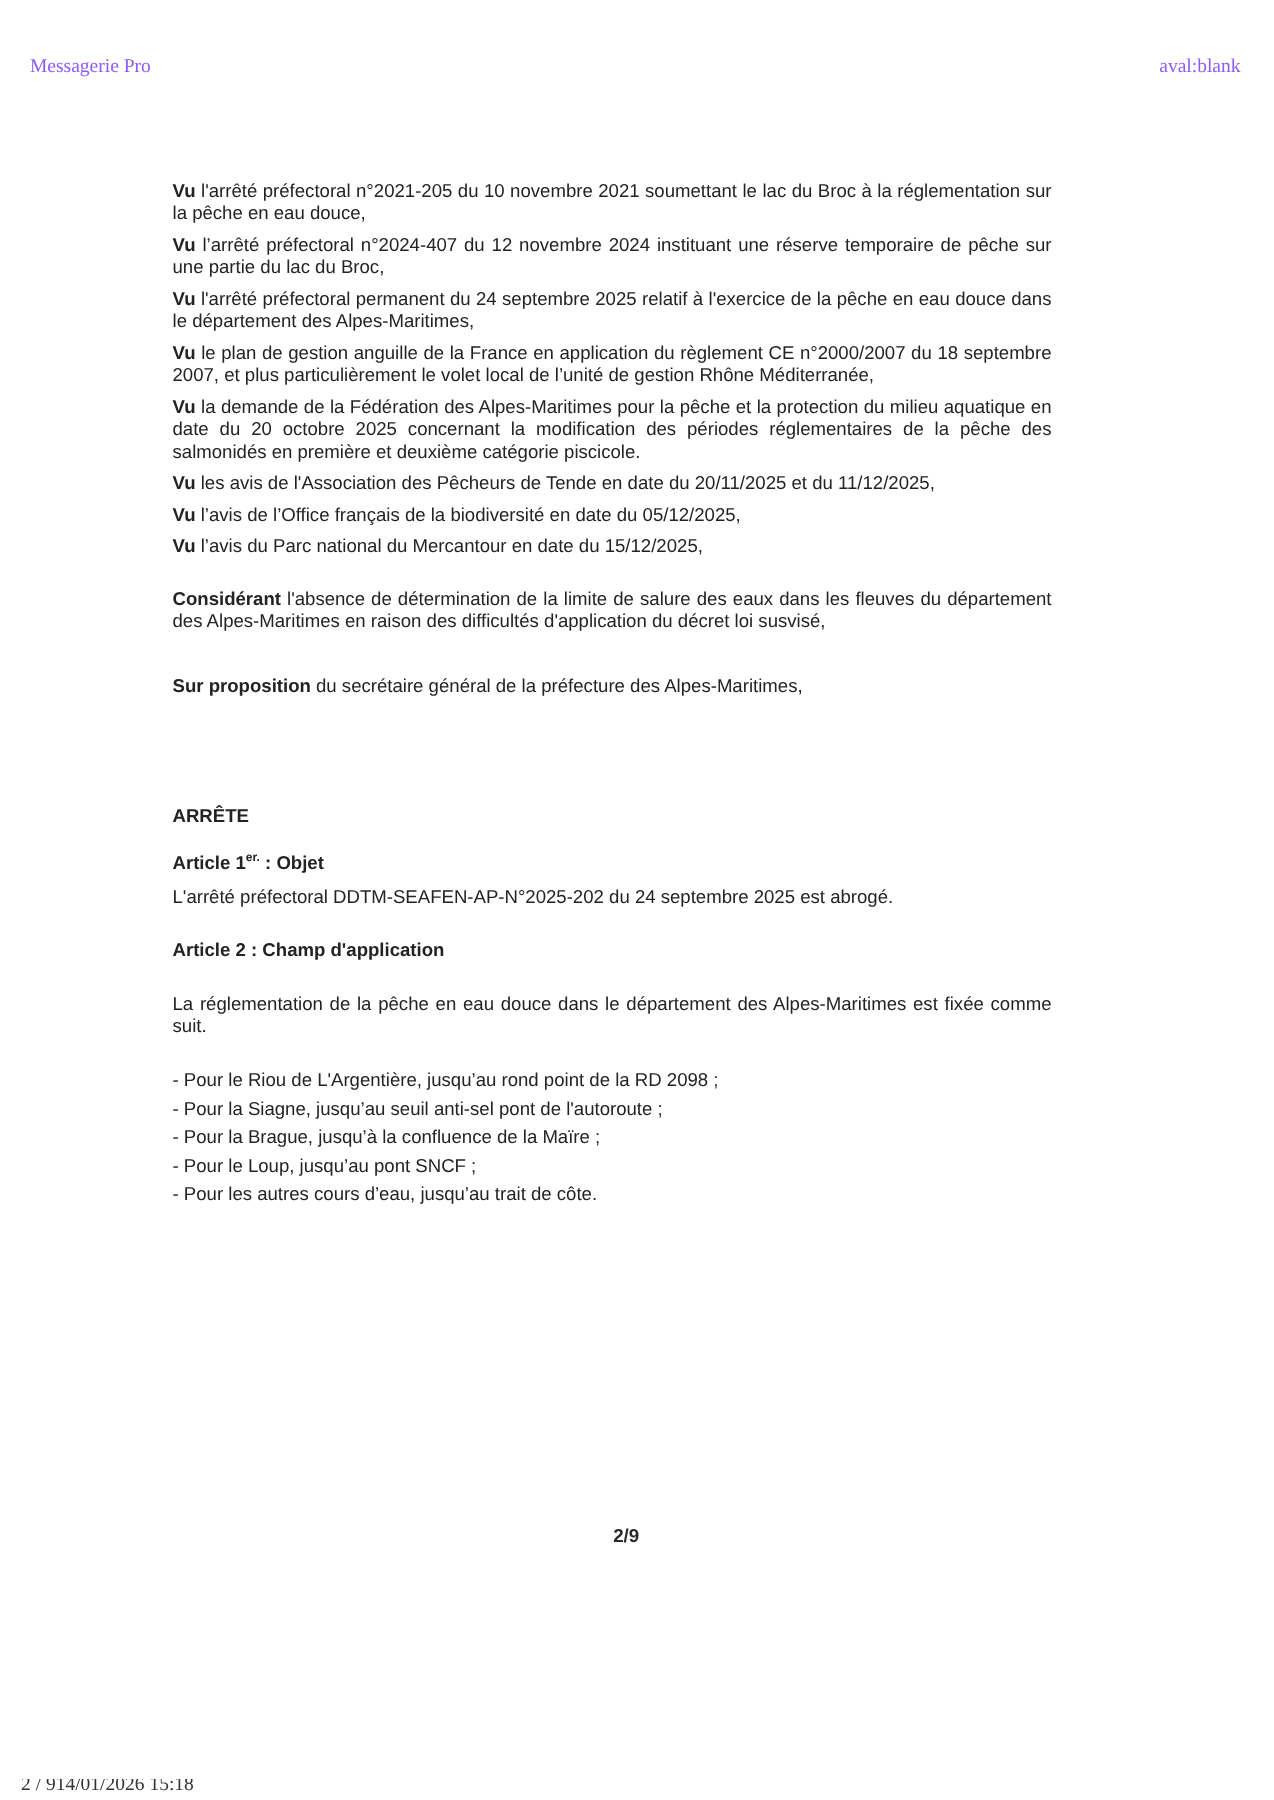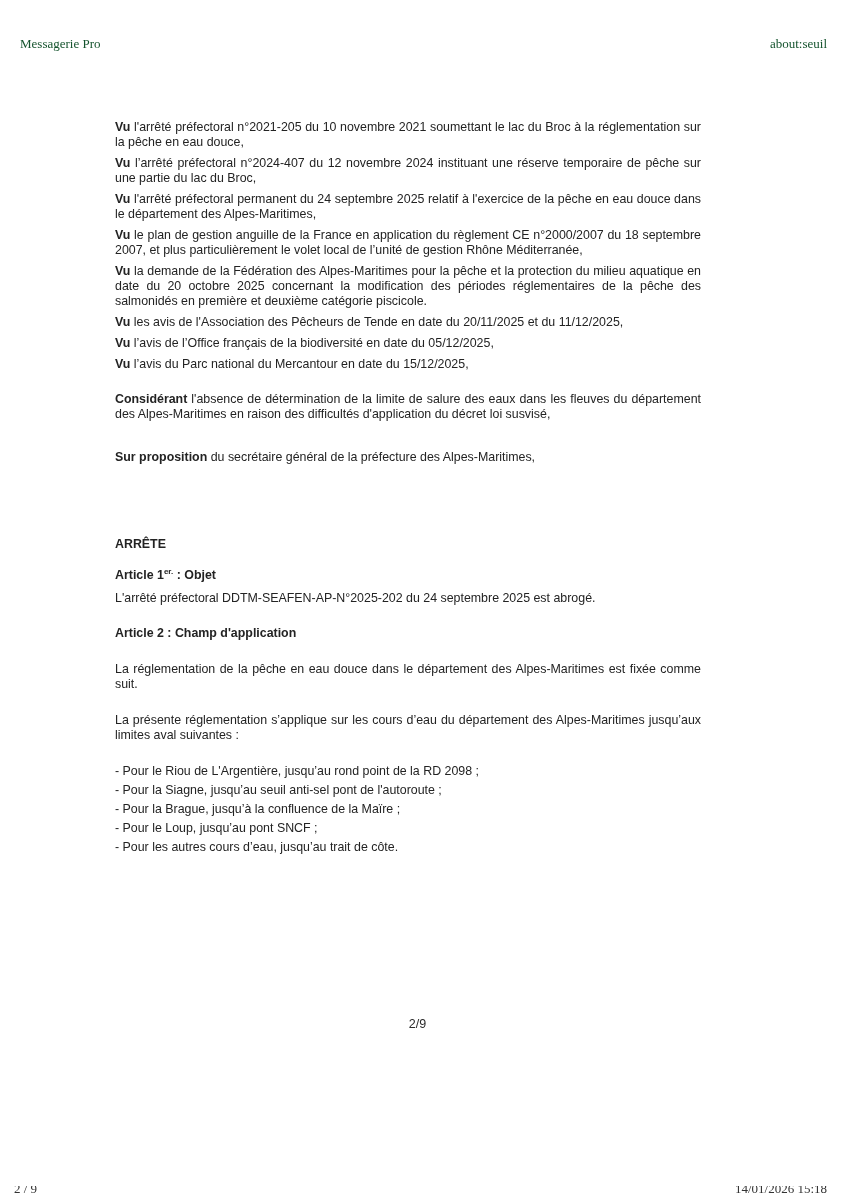--- a/index.html
+++ b/index.html
@@ -3,26 +3,26 @@
 <meta charset="utf-8">
 <style>
   html, body { margin: 0; padding: 0; background: #ffffff; }
   body {
     width: 849px; height: 1200px; position: relative; overflow: hidden;
     font-family: "Liberation Sans", sans-serif; color: #1e1e1e;
   }
   .print-header {
     position: absolute; top: 36px; left: 20px; right: 22px;
     display: flex; justify-content: space-between;
-    font-family: "Liberation Serif", serif; font-size: 13px; color: #14532d;
+    font-family: "Liberation Serif", serif; font-size: 13px; color: #8b5cf6;
   }
   .print-footer {
     position: absolute; top: 1186px; left: 14px; right: 22px; height: 14px;
     overflow: hidden;
-    display: flex; justify-content: space-between;
+    display: flex; 
     font-family: "Liberation Serif", serif; font-size: 13px; color: #333;
   }
   .print-footer span { display: block; line-height: 13px; transform: translateY(-4px); }
 
   .doc {
     position: absolute; left: 115px; width: 586px; top: 120px;
     font-size: 12.4px; line-height: 15px; color: #232323;
   }
   .vu { margin: 0 0 6px 0; text-align: justify; }
   .vu b { font-weight: bold; }
@@ -36,30 +36,30 @@
   .article-title { font-weight: bold; margin-top: 16px; }
   .article1-text { margin-top: 8px; }
   .article2-title { margin-top: 20px; }
   .art2-p1 { margin-top: 21px; }
   .art2-p2 { margin-top: 21px; }
   .limits { list-style: none; margin: 21px 0 0 0; padding: 0; }
   .limits li { margin: 0 0 4px 0; line-height: 15px; }
   sup { font-size: 8px; vertical-align: super; line-height: 0; }
   .page-number {
     position: absolute; top: 1017px; left: 0; width: 849px; text-align: center;
-    font-weight: normal; font-size: 12.5px; color: #2a2a2a; padding-right: 14px;
+    font-weight: bold; font-size: 12.5px; color: #2a2a2a; padding-right: 14px;
     box-sizing: border-box;
   }
 </style>
 </head>
 <body>
 
 <div class="print-header">
   <span>Messagerie Pro</span>
-  <span>about:seuil</span>
+  <span>aval:blank</span>
 </div>
 
 <div class="doc">
   <div>
     <p class="vu"><b>Vu</b><span> l'arrêté préfectoral n°2021-205 du 10 novembre 2021 soumettant le lac du Broc à la réglementation sur la pêche en eau douce,</span></p>
     <p class="vu"><b>Vu</b><span> l’arrêté préfectoral n°2024-407 du 12 novembre 2024 instituant une réserve temporaire de pêche sur une partie du lac du Broc,</span></p>
     <p class="vu"><b>Vu</b><span> l'arrêté préfectoral permanent du 24 septembre 2025 relatif à l'exercice de la pêche en eau douce dans le département des Alpes-Maritimes,</span></p>
     <p class="vu"><b>Vu</b><span> le plan de gestion anguille de la France en application du règlement CE n°2000/2007 du 18 septembre 2007, et plus particulièrement le volet local de l’unité de gestion Rhône Méditerranée,</span></p>
     <p class="vu"><b>Vu</b><span> la demande de la Fédération des Alpes-Maritimes pour la pêche et la protection du milieu aquatique en date du 20 octobre 2025 concernant la modification des périodes réglementaires de la pêche des salmonidés en première et deuxième catégorie piscicole.</span></p>
     <p class="vu"><b>Vu</b><span> les avis de l'Association des Pêcheurs de Tende en date du 20/11/2025 et du 11/12/2025,</span></p>
@@ -71,21 +71,20 @@
 
   <p class="para proposition"><b>Sur proposition</b><span> du secrétaire général de la préfecture des Alpes-Maritimes,</span></p>
 
   <div class="arrete">ARRÊTE</div>
 
   <div class="article-title"><span>Article 1</span><sup>er.</sup><span> : Objet</span></div>
   <p class="para article1-text">L'arrêté préfectoral DDTM-SEAFEN-AP-N°2025-202 du 24 septembre 2025 est abrogé.</p>
 
   <div class="article-title article2-title">Article 2 : Champ d'application</div>
   <p class="para art2-p1">La réglementation de la pêche en eau douce dans le département des Alpes-Maritimes est fixée comme suit.</p>
-  <p class="para art2-p2">La présente réglementation s’applique sur les cours d’eau du département des Alpes-Maritimes jusqu’aux limites aval suivantes :</p>
 
   <ul class="limits">
     <li>- Pour le Riou de L'Argentière, jusqu’au rond point de la RD 2098 ;</li>
     <li>- Pour la Siagne, jusqu’au seuil anti-sel pont de l'autoroute ;</li>
     <li>- Pour la Brague, jusqu’à la confluence de la Maïre ;</li>
     <li>- Pour le Loup, jusqu’au pont SNCF ;</li>
     <li>- Pour les autres cours d’eau, jusqu’au trait de côte.</li>
   </ul>
 </div>
 

